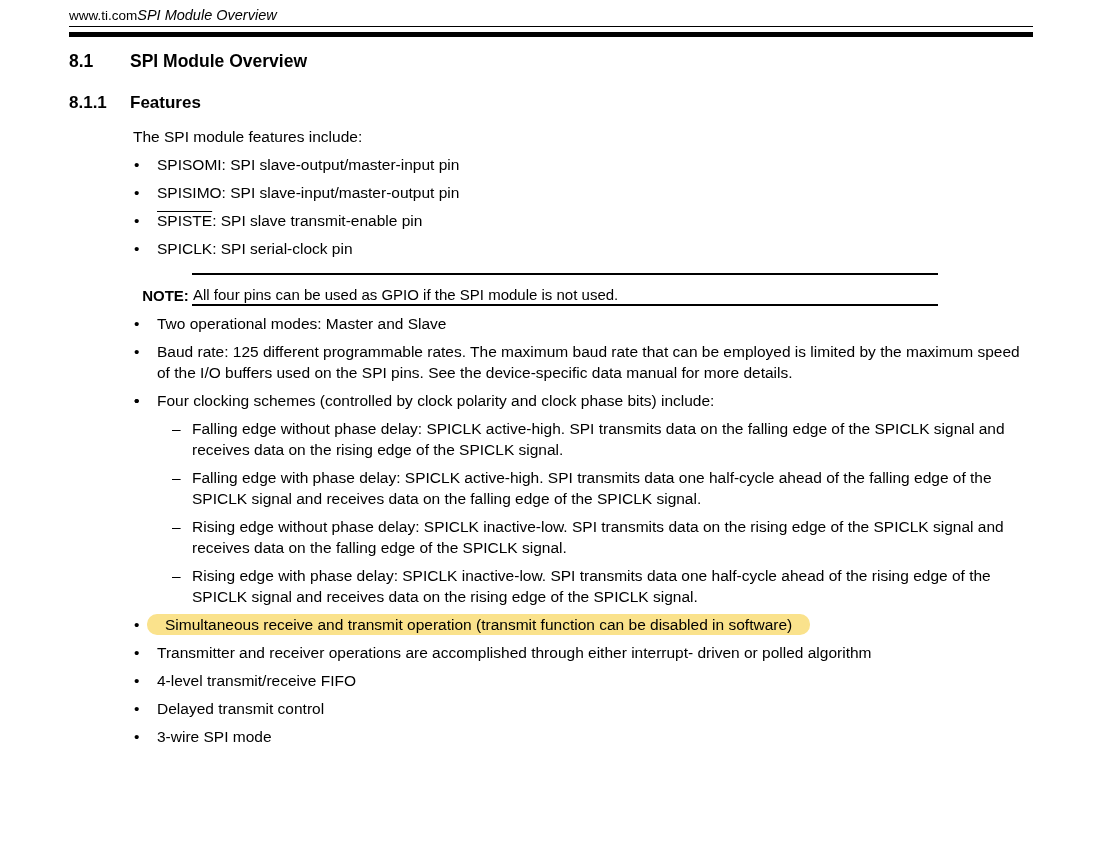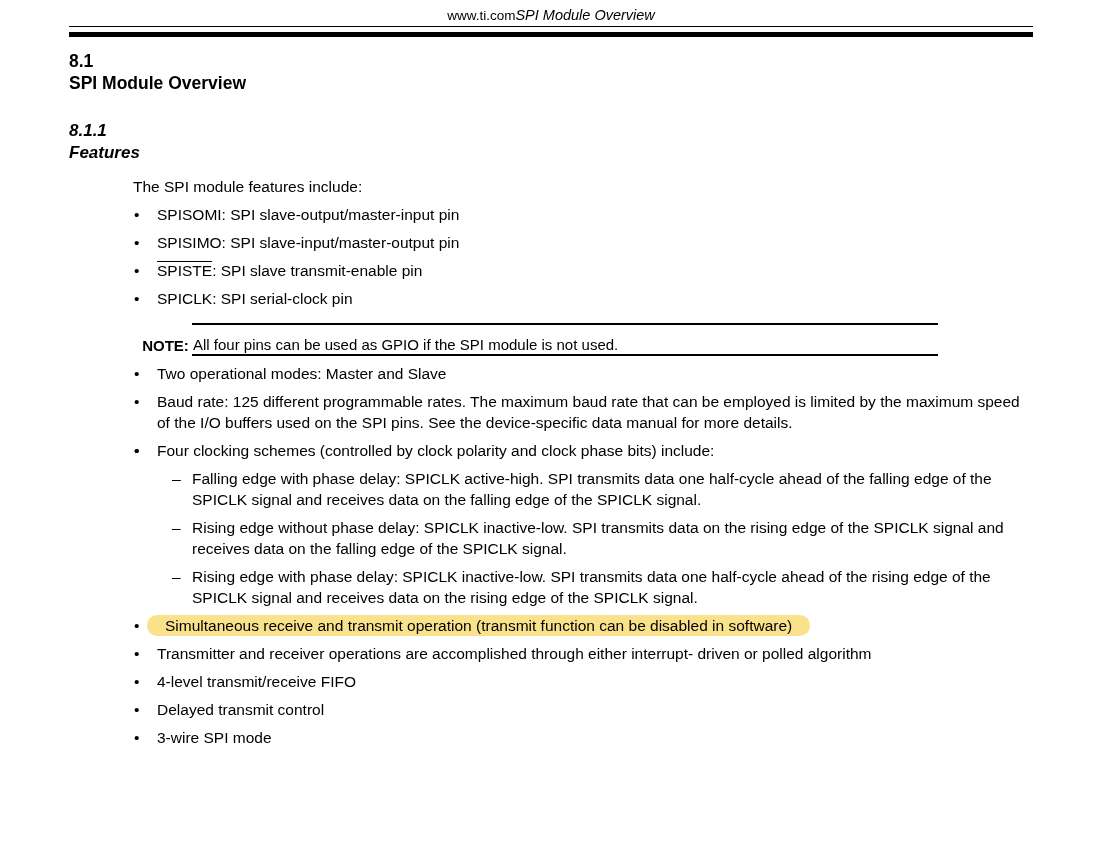--- a/index.html
+++ b/index.html
@@ -8,29 +8,29 @@
     width:1112px;height:845px;
     background:#ffffff;
     color:#000;
     font-family:"Liberation Sans","DejaVu Sans",sans-serif;
     font-size:15.5px;line-height:21px;
     box-sizing:border-box;
     padding:8px 79px 0 69px;
     overflow:hidden;
   }
   
-  .hdr{display:flex;justify-content:center;align-items:baseline;line-height:15px;}
+  .hdr{display:flex;justify-content:flex-start;align-items:baseline;line-height:15px;}
   .hdr-site{font-size:13.5px;}
   .hdr-doc{font-size:14.5px;font-style:italic;}
   .rule-thin{border-top:1.5px solid #000;margin-top:3px;}
   .rule-thick{height:5px;background:#000;margin-top:5px;}
   
-  .h1{display:flex;font-weight:bold;font-size:17.5px;line-height:22px;margin-top:13px;flex-direction:column;}
+  .h1{display:flex;font-weight:bold;font-size:17.5px;line-height:22px;margin-top:13px;}
   .h1 .num{width:61px;flex:none;}
-  .h2{display:flex;font-weight:bold;font-style:italic;font-size:17px;line-height:22px;margin-top:26px;flex-direction:column;}
+  .h2{display:flex;font-weight:bold;font-size:17px;line-height:22px;margin-top:20px;}
   .h2 .num{width:61px;flex:none;}
   
   .bodyblk{margin-left:64px;margin-top:12px;}
   
   .li{position:relative;padding-left:24px;margin-top:7px;}
   .li .marker{position:absolute;left:1px;top:0;}
   .sub{position:relative;padding-left:59px;margin-top:7px;}
   .sub .marker{position:absolute;left:39px;top:0;}
   .ol{text-decoration:overline;}
   
@@ -109,20 +109,21 @@
     <div class="li">
       <span class="marker">•</span>
     </div>
     <div class="li">
       <span class="marker">•</span>
       <span>Four clocking schemes (controlled by clock polarity and clock phase bits) include:</span>
     </div>
 
     <div class="sub">
       <span class="marker">–</span>
+      <span>Falling edge without phase delay: SPICLK active-high. SPI transmits data on the falling edge of the SPICLK signal and receives data on the rising edge of the SPICLK signal.</span>
     </div>
     <div class="sub">
       <span class="marker">–</span>
       <span>Falling edge with phase delay: SPICLK active-high. SPI transmits data one half-cycle ahead of the falling edge of the SPICLK signal and receives data on the falling edge of the SPICLK signal.</span>
     </div>
     <div class="sub">
       <span class="marker">–</span>
       <span>Rising edge without phase delay: SPICLK inactive-low. SPI transmits data on the rising edge of the SPICLK signal and receives data on the falling edge of the SPICLK signal.</span>
     </div>
     <div class="sub">

